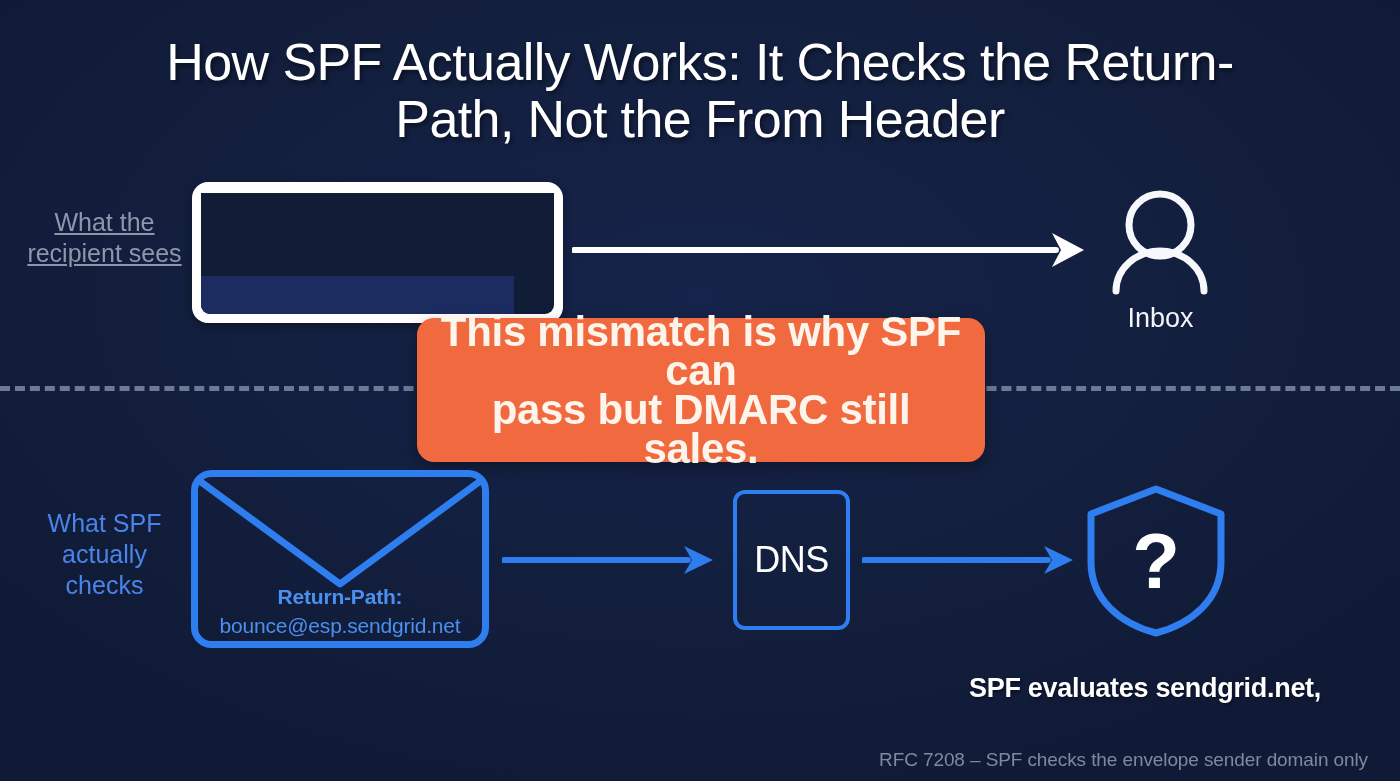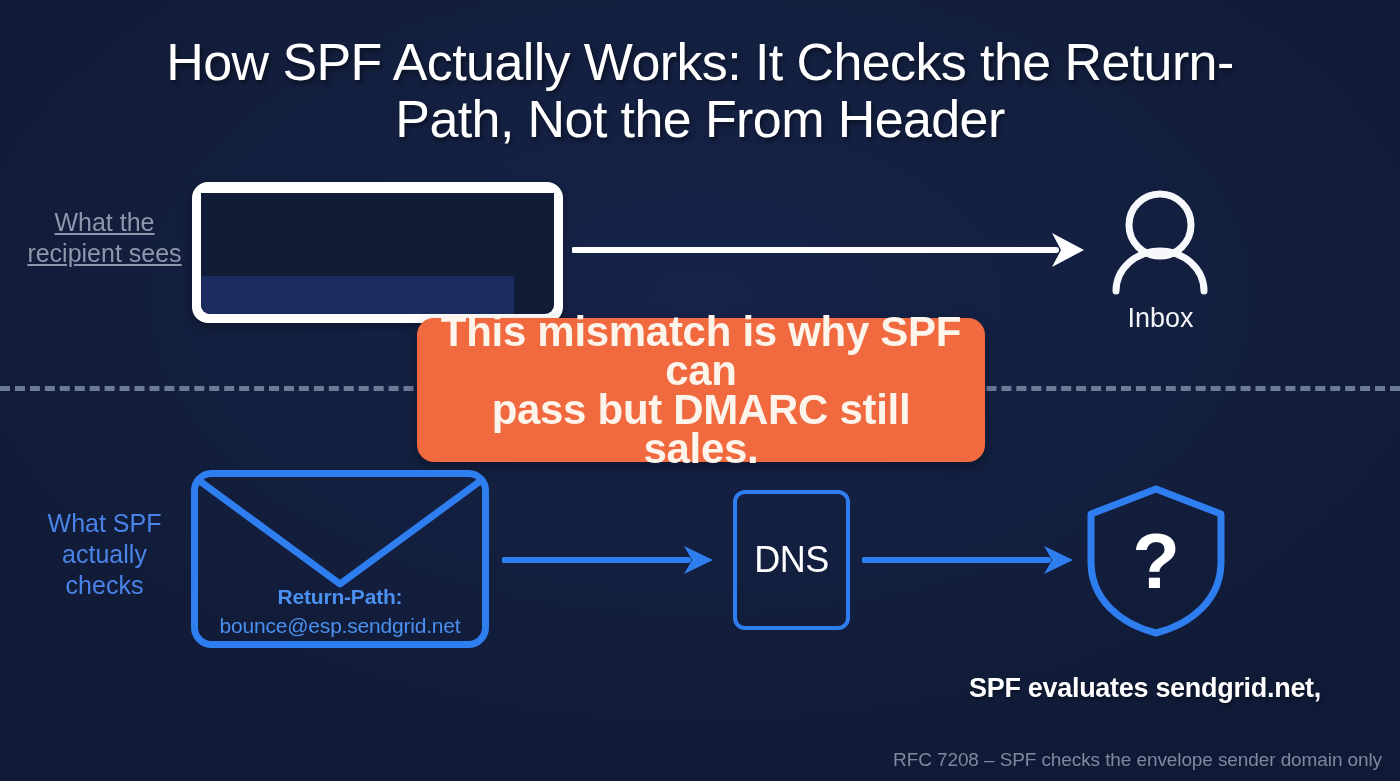--- a/index.html
+++ b/index.html
@@ -221,21 +221,21 @@
     line-height: 34px;
     font-weight: 700;
     letter-spacing: -0.3px;
     text-shadow: 1px 2px 3px rgba(0,0,0,0.4);
     margin-top: 28px;
   }
 
   
   #footer-note {
     position: absolute;
-    right: 18px;
+    right: 32px;
     bottom: 10px;
     color: #7e89a0;
     font-size: 19px;
     font-weight: 400;
     letter-spacing: -0.1px;
   }
 </style>
 </head>
 <body>
 

